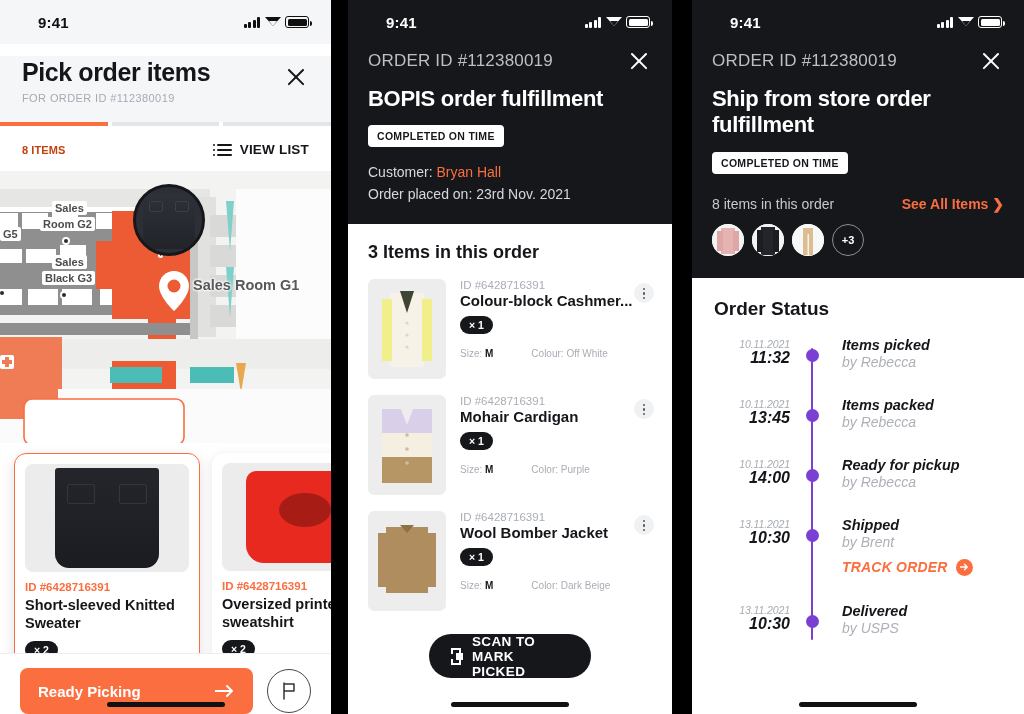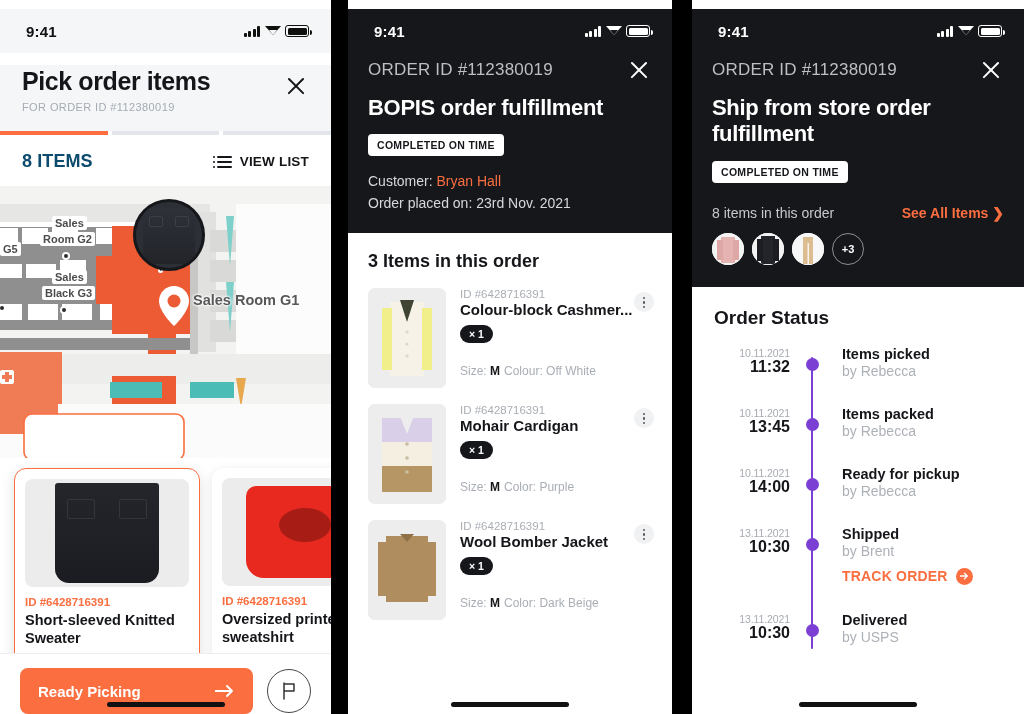--- a/index.html
+++ b/index.html
@@ -10,21 +10,21 @@
     overflow: hidden;
   }
   .stage { position: relative; width: 1024px; height: 714px; background:#000; }
 
   .phone { position: absolute; top: 0; height: 714px; overflow: hidden; background:#fff; }
   #phone1 { left: 0;   width: 331px; }
   #phone2 { left: 348px; width: 324px; background:#fff; }
   #phone3 { left: 692px; width: 332px; background:#fff; }
 
   
-  .statusbar { height: 44px; display:flex; align-items:center; justify-content:space-between; padding: 0 22px 0 26px; margin-top: 9px; }
+  .statusbar { height: 44px; display:flex; align-items:center; justify-content:space-between; padding: 0 22px 0 38px; }
   .sb-time { font-size: 15px; font-weight: 700; letter-spacing: .2px; }
   .sb-icons { display:flex; align-items:center; gap:5px; }
   .sig { display:flex; align-items:flex-end; gap:1.5px; height:11px; }
   .sig i { width:3px; border-radius:1px; display:block; }
   .sig i:nth-child(1){ height:4px; } .sig i:nth-child(2){ height:6px; }
   .sig i:nth-child(3){ height:8px; } .sig i:nth-child(4){ height:11px; }
   .wifi { position:relative; width:15px; height:11px; }
   .wifi b { position:absolute; left:50%; transform:translateX(-50%); border-style:solid; border-color:currentColor transparent transparent transparent; display:block; }
   .batt { width:24px; height:12px; border-radius:3px; position:relative; border:1.3px solid currentColor; }
   .batt::after { content:""; position:absolute; right:-3.5px; top:3.5px; width:2px; height:5px; border-radius:0 2px 2px 0; background:currentColor; }
@@ -40,21 +40,21 @@
   .x-btn { width:26px; height:26px; position:relative; cursor:pointer; flex:0 0 auto; margin-top:6px; }
   .x-btn::before, .x-btn::after { content:""; position:absolute; left:2px; top:12px; width:22px; height:2.1px; background:#15161a; border-radius:2px; }
   .x-btn::before { transform:rotate(45deg); } .x-btn::after { transform:rotate(-45deg); }
   .x-btn.lightx::before, .x-btn.lightx::after { background:#fff; }
 
   .seg-bar { display:flex; gap:4px; padding: 0 0 0 0; }
   .seg { height:4px; flex:1; background:#e2e5ea; }
   .seg.on { background:#fa6e3f; }
 
   .p1-itemsrow { display:flex; align-items:center; justify-content:space-between; padding: 16px 22px 14px 22px; background:#fff; }
-  .p1-count { font-size:18px; font-weight:700; color:#0c4a6e; letter-spacing:.1px; }
+  .p1-count { font-size:11px; font-weight:700; color:#c2410c; letter-spacing:.1px; }
   .p1-viewlist { display:flex; align-items:center; gap:8px; font-size:13.5px; font-weight:700; color:#15161a; letter-spacing:.2px; cursor:pointer; }
   .list-ico { width:15px; height:12px; display:flex; flex-direction:column; justify-content:space-between; }
   .list-ico span { display:block; height:2px; background:#15161a; width:100%; position:relative; border-radius:1px; }
   .list-ico span::before { content:""; position:absolute; left:-4px; top:0; width:2px; height:2px; background:#15161a; border-radius:50%; }
 
   .map { position:relative; height:272px; overflow:hidden; background:#f2f2f0; }
   .map svg { position:absolute; inset:0; }
   .map-lbl { position:absolute; font-size:11px; font-weight:700; color:#4c4c4c; background:#fff; padding:1px 3px; border-radius:2px; white-space:nowrap; }
   .map-dot { position:absolute; width:8px; height:8px; border-radius:50%; background:#2b2b2b; border:2px solid #fff; }
   .map-bigname { position:absolute; font-size:14.5px; font-weight:700; color:#58585a; text-shadow:0 0 3px #fff,0 0 3px #fff,0 0 3px #fff; }
@@ -98,21 +98,21 @@
   .dk-line.first { margin-top:17px; }
   .dk-line .accent { color:#fa6e3f; }
 
   .p2-body { background:#fff; height:100%; padding: 18px 20px 0 20px; }
   .p2-h { font-size:18px; font-weight:700; color:#15161a; }
   .row { display:flex; gap:14px; margin-top:16px; position:relative; }
   .thumb { width:78px; height:100px; border-radius:7px; background:#ededed; flex:0 0 auto; position:relative; overflow:hidden; }
   .row-main { flex:1; min-width:0; }
   .row-id { font-size:11.5px; color:#a9aeb5; }
   .row-name { font-size:15px; font-weight:700; color:#15161a; margin-top:1px; white-space:nowrap; overflow:hidden; text-overflow:ellipsis; }
-  .row-meta { display:flex; gap:4px; margin-top:21px; font-size:12px; color:#a9aeb5; }
+  .row-meta { display:flex; gap:38px; margin-top:14px; font-size:10px; color:#a9aeb5; }
   .row-meta b { color:#15161a; }
   .kebab { position:absolute; right:-2px; top:4px; width:20px; height:20px; border-radius:50%; background:#f0f1f3; display:flex; flex-direction:column; align-items:center; justify-content:center; gap:2px; cursor:pointer; }
   .kebab i { width:2.6px; height:2.6px; border-radius:50%; background:#55585e; display:block; }
 
   .scanbtn { position:absolute; bottom:36px; left:50%; transform:translateX(-50%); background:#16171b; color:#fff; border-radius:24px; height:44px; display:flex; align-items:center; gap:11px; padding:0 22px; font-size:13.5px; font-weight:700; letter-spacing:.4px; cursor:pointer; }
   .scan-ico { width:17px; height:17px; position:relative; }
   .scan-ico span { position:absolute; width:6px; height:6px; border:2px solid #fff; }
   .scan-ico span:nth-child(1){ left:0; top:0; border-right:0; border-bottom:0; }
   .scan-ico span:nth-child(2){ right:0; top:0; border-left:0; border-bottom:0; }
   .scan-ico span:nth-child(3){ left:0; bottom:0; border-right:0; border-top:0; }
@@ -124,21 +124,21 @@
   .p3-itemstxt { font-size:14px; color:#c7c9cd; }
   .p3-seeall { font-size:14px; font-weight:700; color:#fa6e3f; cursor:pointer; }
   .avatars { display:flex; gap:8px; margin-top:12px; }
   .av { width:32px; height:32px; border-radius:50%; overflow:hidden; background:#ededed; position:relative; }
   .av-more { width:32px; height:32px; border-radius:50%; border:1.4px solid #8b8d92; color:#fff; font-size:11px; font-weight:700; display:flex; align-items:center; justify-content:center; cursor:pointer; }
 
   .p3-body { background:#fff; padding: 20px 22px 0 22px; position:relative; }
   .p3-h { font-size:19px; font-weight:700; color:#15161a; }
   .timeline { position:relative; margin-top:16px; }
   .tl-line { position:absolute; left:97px; top:12px; bottom:22px; width:2.4px; background:#7b3fd4; border-radius:2px; }
-  .tl-item { position:relative; display:flex; min-height:60px; }
+  .tl-item { position:relative; display:flex; min-height:60px;font-style:italic; }
   .tl-when { width:76px; text-align:right; flex:0 0 auto; padding-top:2px; }
   .tl-date { font-size:10.5px; color:#a6abb2; letter-spacing:-.1px; }
   .tl-time { font-size:16px; font-weight:700; color:#15161a; margin-top:-1px; }
   .tl-dot { position:absolute; left:92px; top:13px; width:13px; height:13px; border-radius:50%; background:#7b3fd4; z-index:2; }
   .tl-txt { margin-left:52px; padding-top:1px; }
   .tl-label { font-size:14.5px; font-weight:700; color:#15161a; }
   .tl-by { font-size:14px; color:#adb1b7; margin-top:1px; }
   .track { display:flex; align-items:center; gap:8px; margin-top:9px; color:#fa6e3f; font-size:14px; font-weight:700; letter-spacing:.2px; cursor:pointer; }
   .track-arrow { width:17px; height:17px; border-radius:50%; background:#fa6e3f; display:flex; align-items:center; justify-content:center; }
 </style>
@@ -433,20 +433,30 @@
           </div>
           <div class="kebab">
               <i></i>
               <i></i>
               <i></i>
             </div>
         </div>
       </div>
     </div>
 
+    <div class="scanbtn">
+      <span class="scan-ico">
+          <span></span>
+          <span></span>
+          <span></span>
+          <span></span>
+          <b></b>
+        </span>
+      <span>SCAN TO MARK PICKED</span>
+    </div>
     <div class="homebar"></div>
   </div>
 
   <div class="phone" id="phone3">
     <div class="dk">
       <div class="statusbar dark-sb">
         <div class="sb-time">9:41</div>
         <div class="sb-icons">
           <span class="sig">
               <i style="background:currentColor"></i>

